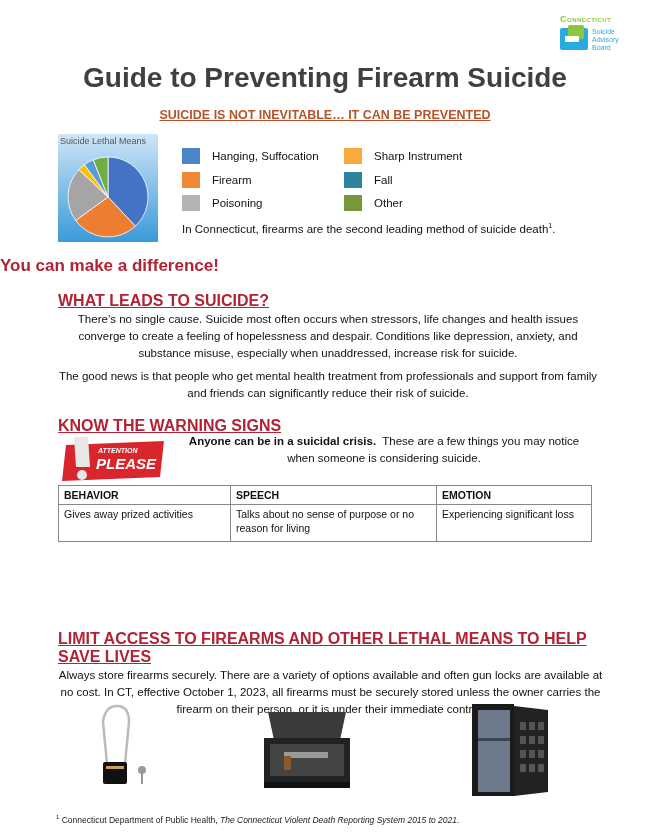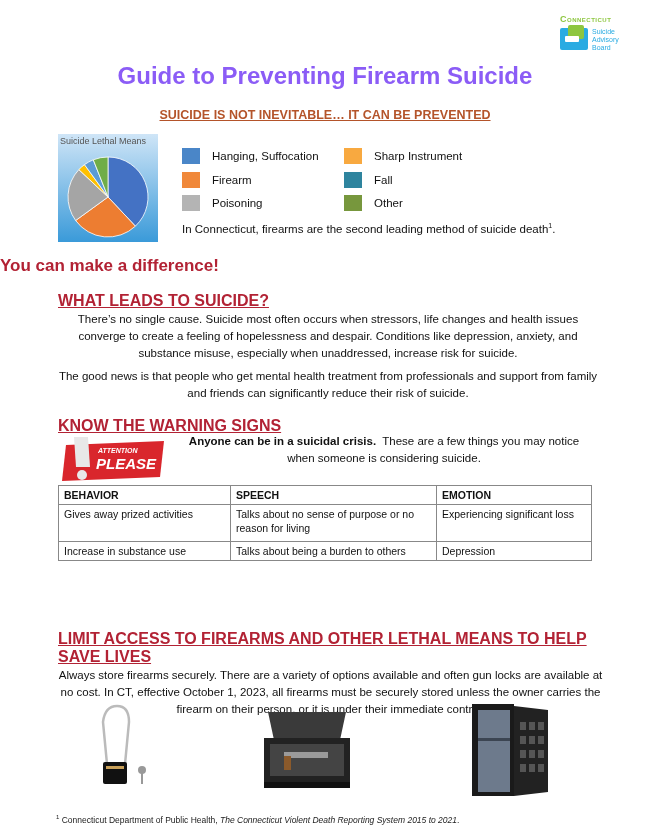--- a/index.html
+++ b/index.html
@@ -4,21 +4,21 @@
 <style>
   * { box-sizing: border-box; margin: 0; padding: 0; }
   body { width: 650px; height: 836px; background: #fff; font-family: "Liberation Sans", sans-serif; color: #111; position: relative; overflow: hidden; }
   .abs { position: absolute; }
   .logo { left: 560px; top: 14px; width: 80px; height: 48px; }
   .logo-title { position:absolute; left:0; top:0; font-size: 9px; font-weight: bold; color: #8dc63f; letter-spacing: 0.5px; font-variant: small-caps; }
   .logo-icon { position:absolute; left:0; top:14px; width:28px; height:22px; background:#29abe2; border-radius:2px; }
   .logo-icon .g { position:absolute; left:8px; top:-3px; width:16px; height:14px; background:#8dc63f; border-radius:2px; }
   .logo-icon .w { position:absolute; left:5px; top:8px; width:14px; height:6px; background:#fff; border-radius:1px; }
   .logo-text { position:absolute; left:32px; top:14px; font-size: 7px; line-height: 8px; color: #29abe2; }
-  .title { left: 0; width: 650px; top: 62px; text-align: center; font-size: 24px; font-weight: bold; color: #8b5cf6; }
+  .title { left: 0; width: 650px; top: 62px; text-align: center; font-size: 28px; font-weight: bold; color: #404040; }
   .subtitle { left: 0; width: 650px; top: 108px; text-align: center; font-size: 12.5px; font-weight: bold; color: #c0504d; text-decoration: underline; color:#b4542a; }
   .chart-box { left: 58px; top: 134px; width: 100px; height: 108px; background: linear-gradient(#cfe5f7, #3a9ad9); }
   .chart-title { position:absolute; left:2px; top:2px; font-size: 9px; color: #555; white-space: nowrap; }
   .chart-box svg { position:absolute; left: 4px; top: 20px; }
   .legend { left: 182px; top: 148px; width: 420px; font-size: 11.5px; }
   .legend-item { position: absolute; display: flex; align-items: center; }
   .swatch { width: 18px; height: 16px; margin-right: 12px; }
   .legend-note { position: absolute; left: 0; top: 74px; white-space: nowrap; font-size: 11.5px; }
   .difference { left: 0; width: 650px; top: 256px; text-align: left; font-size: 17px; font-weight: bold; color: #b22234; }
   .h2 { font-size: 16px; font-weight: bold; color: #b22234; text-decoration: underline; }
@@ -119,25 +119,20 @@
       <tr>
     <th style="width:172px">BEHAVIOR</th>
     <th style="width:206px">SPEECH</th>
     <th>EMOTION</th>
   </tr>
   <tr style="height:37px">
     <td>Gives away prized activities</td>
     <td>Talks about no sense of purpose or no reason for living</td>
     <td>Experiencing significant loss</td>
   </tr>
-  <tr>
-    <td>Increase in substance use</td>
-    <td>Talks about being a burden to others</td>
-    <td>Depression</td>
-  </tr>
 </tbody>
   </table>
 
 <div class="abs" style="left:58px;top:630px;width:545px;">
   <div class="h2">LIMIT ACCESS TO FIREARMS AND OTHER LETHAL MEANS TO HELP SAVE LIVES</div>
   <p class="para" style="margin-top:1px">Always store firearms securely. There are a variety of options available and often gun locks are available at no cost. In CT, effective October 1, 2023, all firearms must be securely stored unless the owner carries the firearm on their person, or it is under their immediate control.</p>
 </div>
 
 <div class="abs" style="left:95px;top:702px;width:60px;height:90px;">
   <svg width="60" height="90" viewBox="0 0 60 90">

